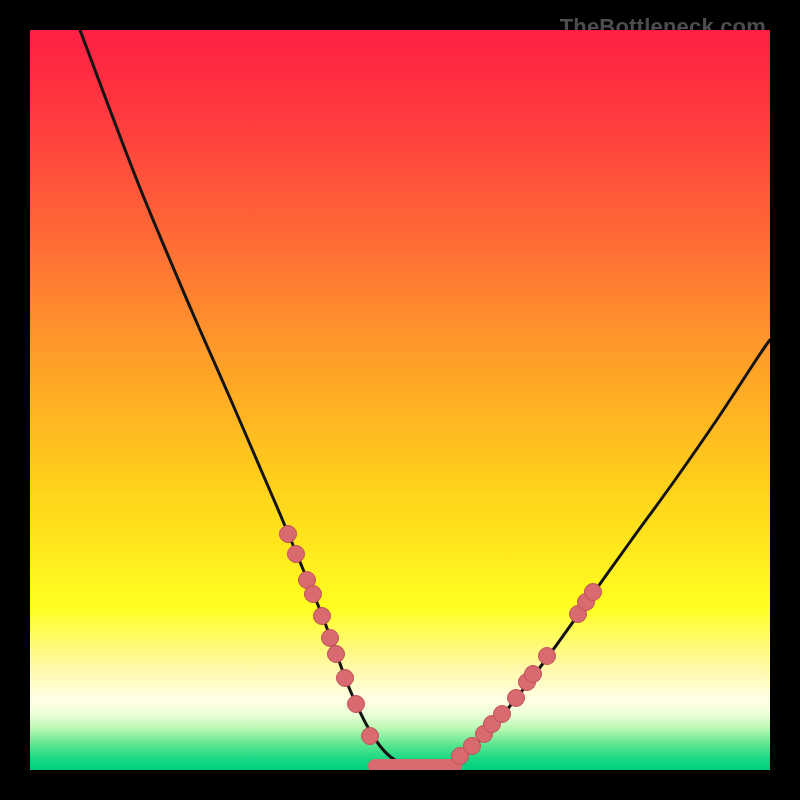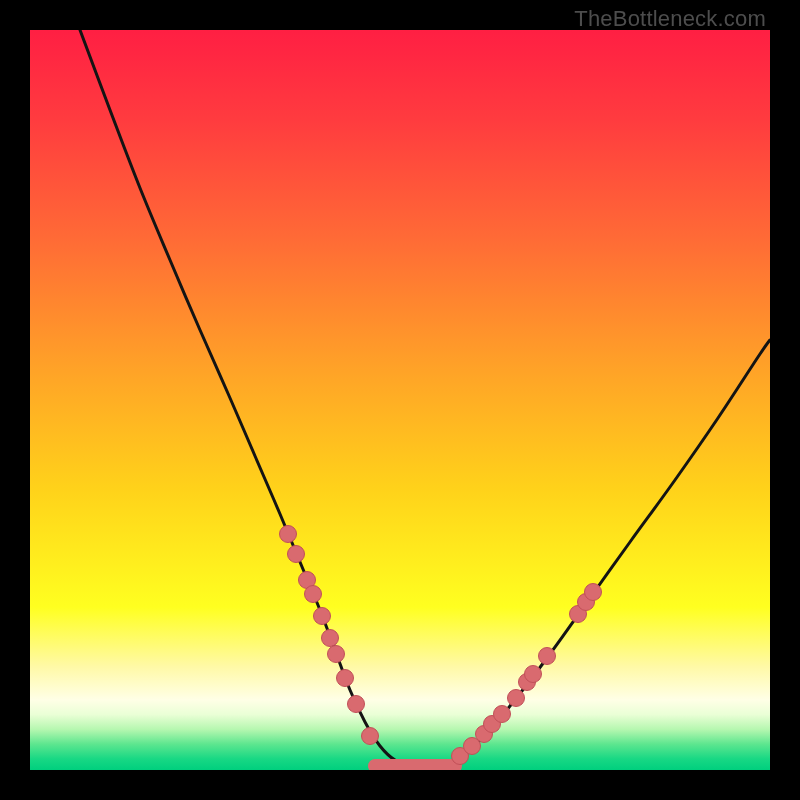--- a/index.html
+++ b/index.html
@@ -22,24 +22,24 @@
   .gradient {
     position: absolute;
     left: 0;
     top: 0;
     width: 100%;
     height: 100%;
   }
   .watermark {
     position: absolute;
     right: 34px;
-    top: 6px;
+    top: 14px;
     color: #4d4d4d;
     font-size: 22px;
-    font-weight: 400;
+    font-weight: 700;
     letter-spacing: 0.2px;
     margin-left: 16px;
   }
   svg.curve {
     position: absolute;
     left: 0;
     top: 0;
     width: 100%;
     height: 100%;
   }

